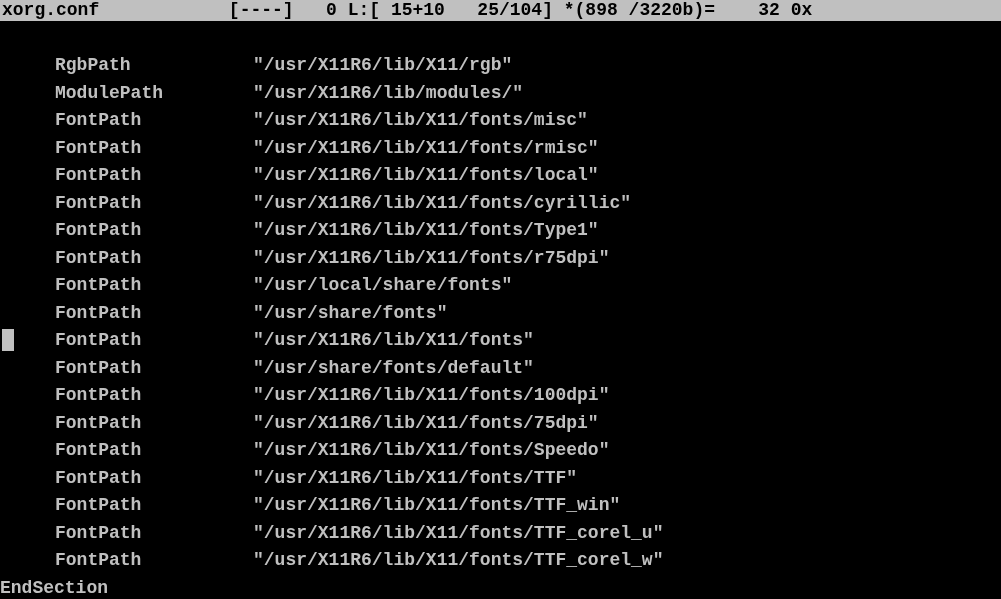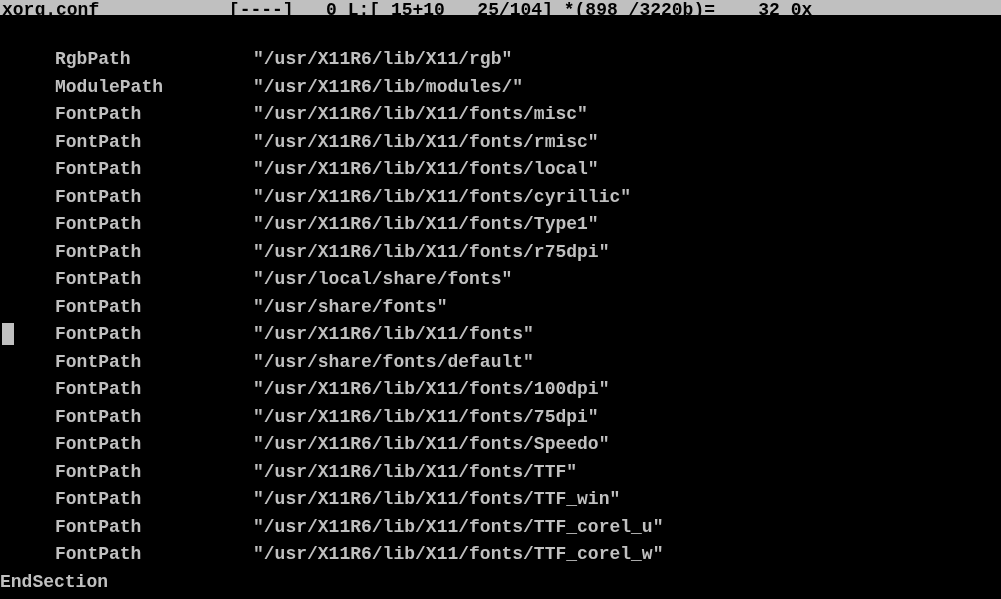--- a/index.html
+++ b/index.html
@@ -18,21 +18,21 @@
       overflow: hidden;
       font-weight: bold;
     }
     .statusbar {
       background: #c0c0c0;
       color: #000;
       white-space: pre;
       font-weight: bold;
       padding-left: 2px;
       padding-right: 2px;
-      height: 15px;
+      height: 21px;
       line-height: 21px;
     }
     .editor {
       padding-top: 4px;
       white-space: pre;
     }
     .line {
       white-space: pre;
       height: 27.5px;
     }

